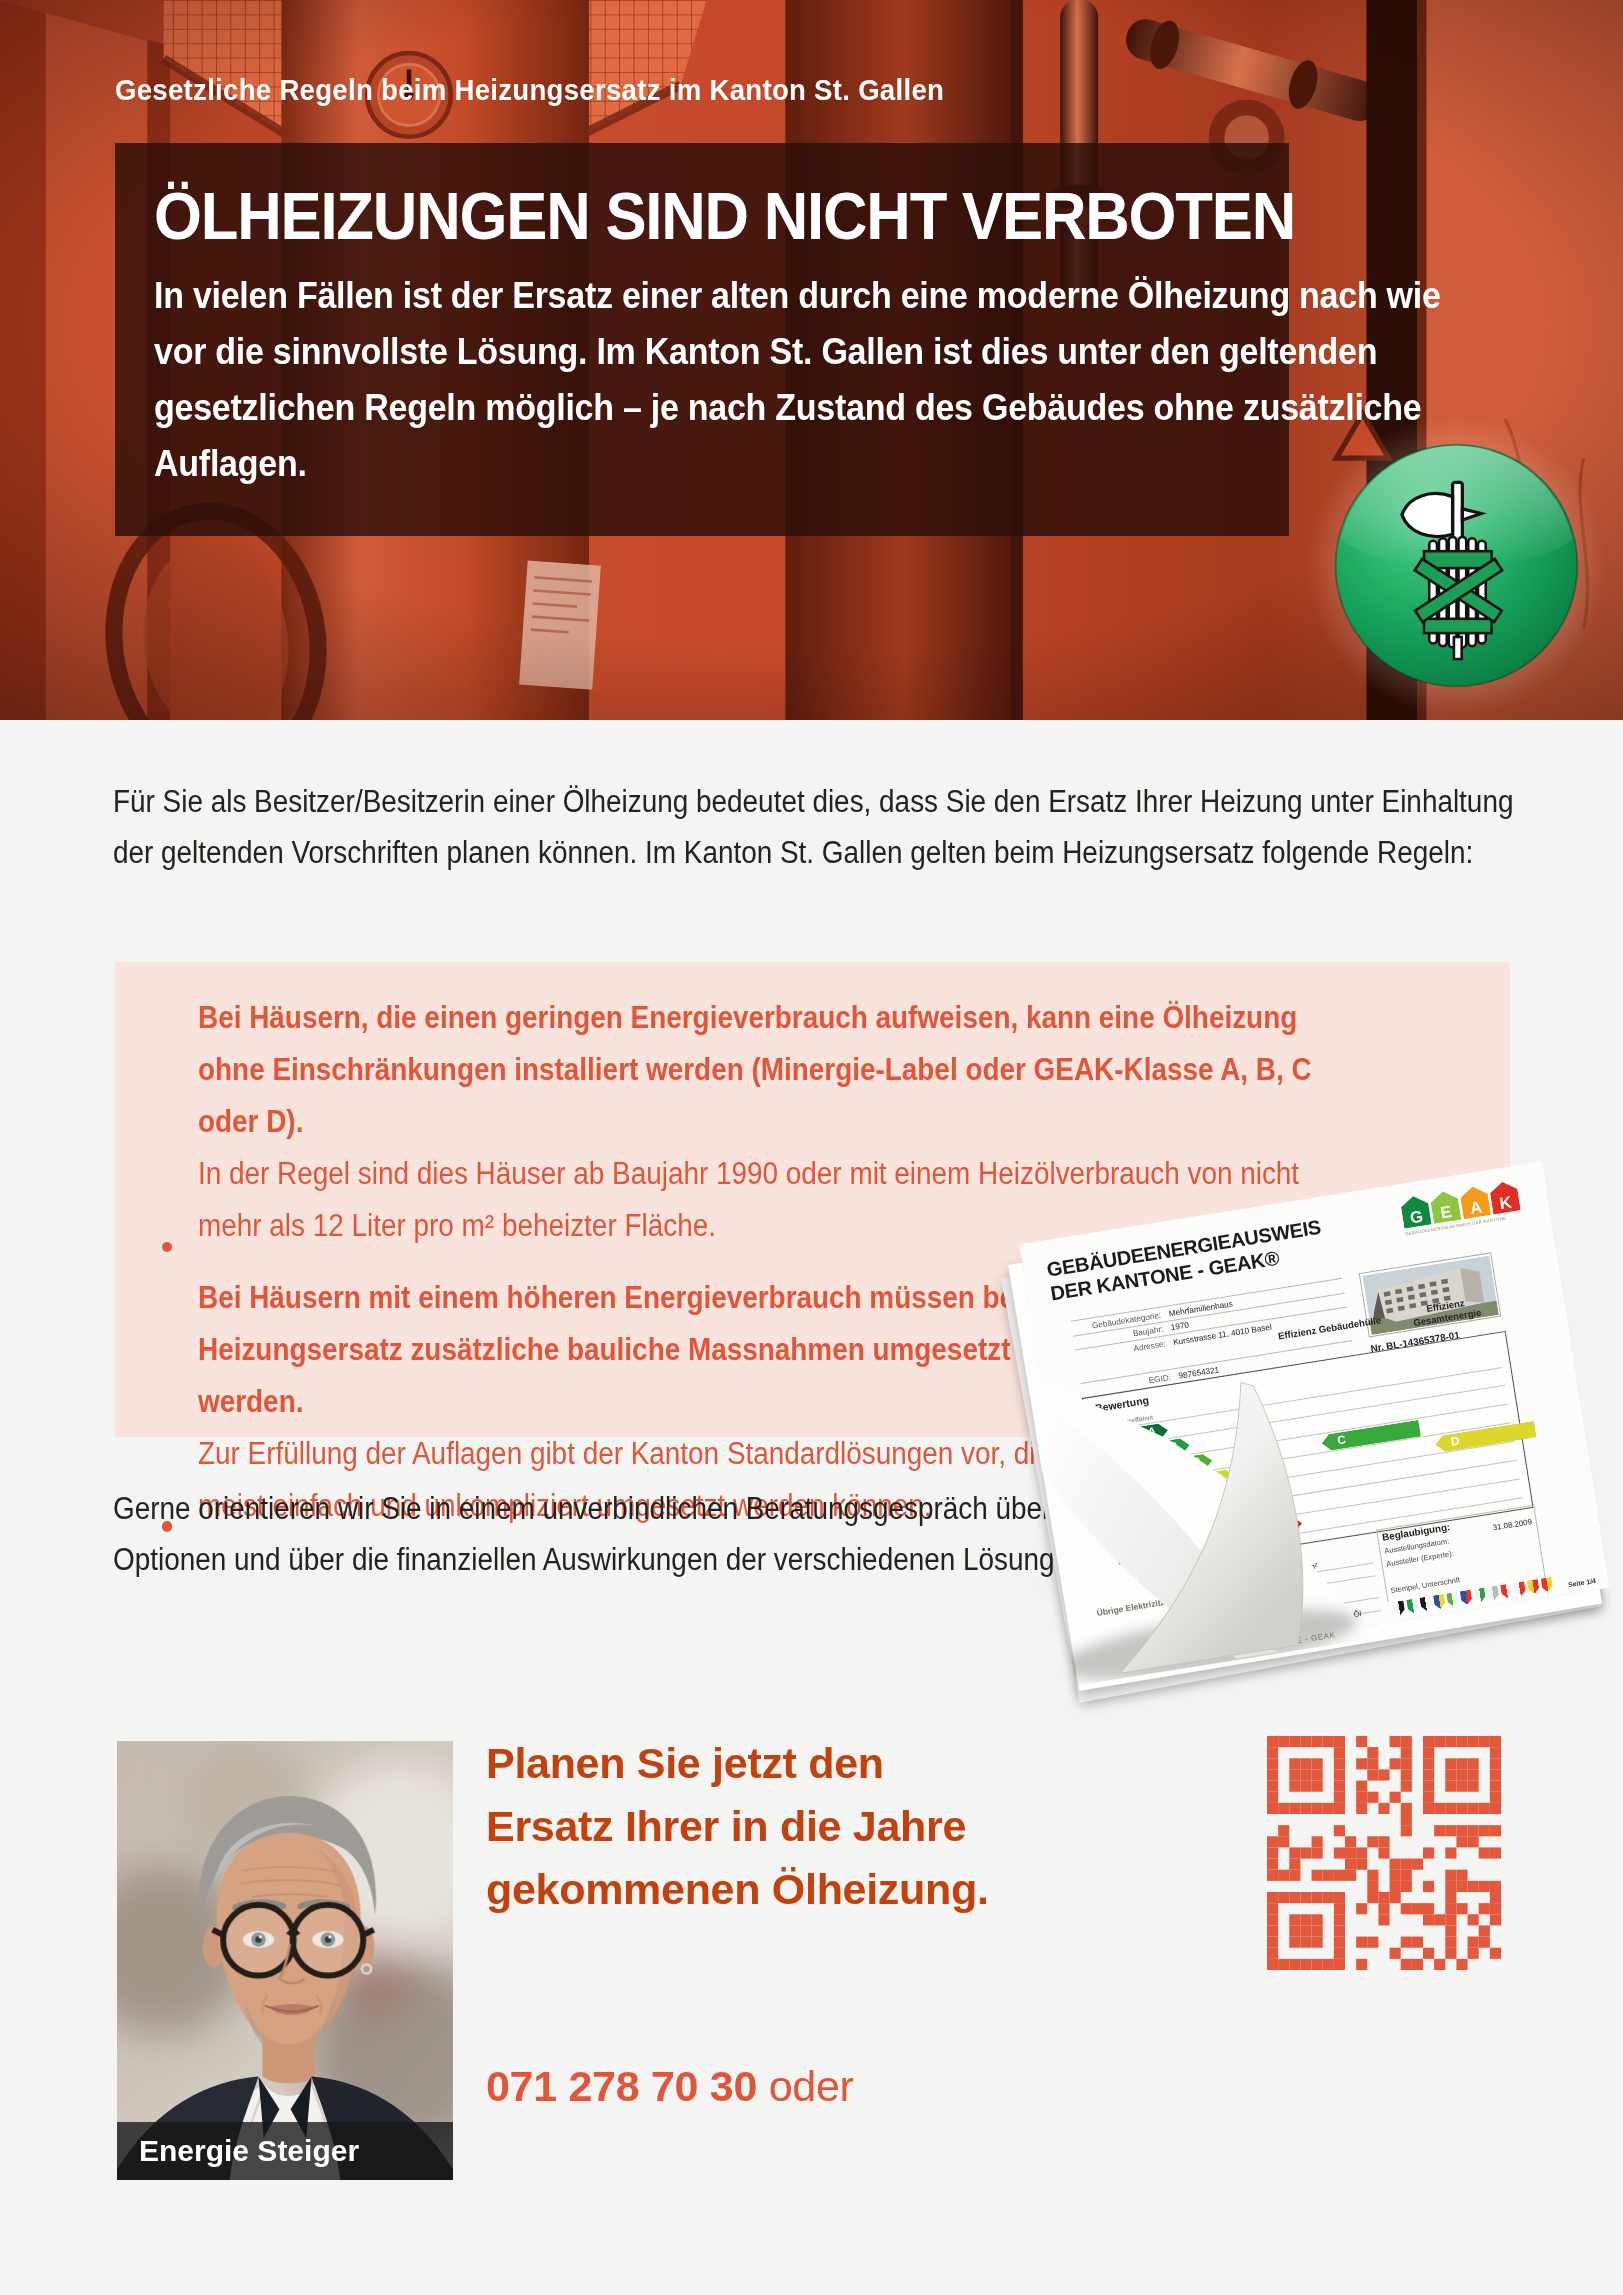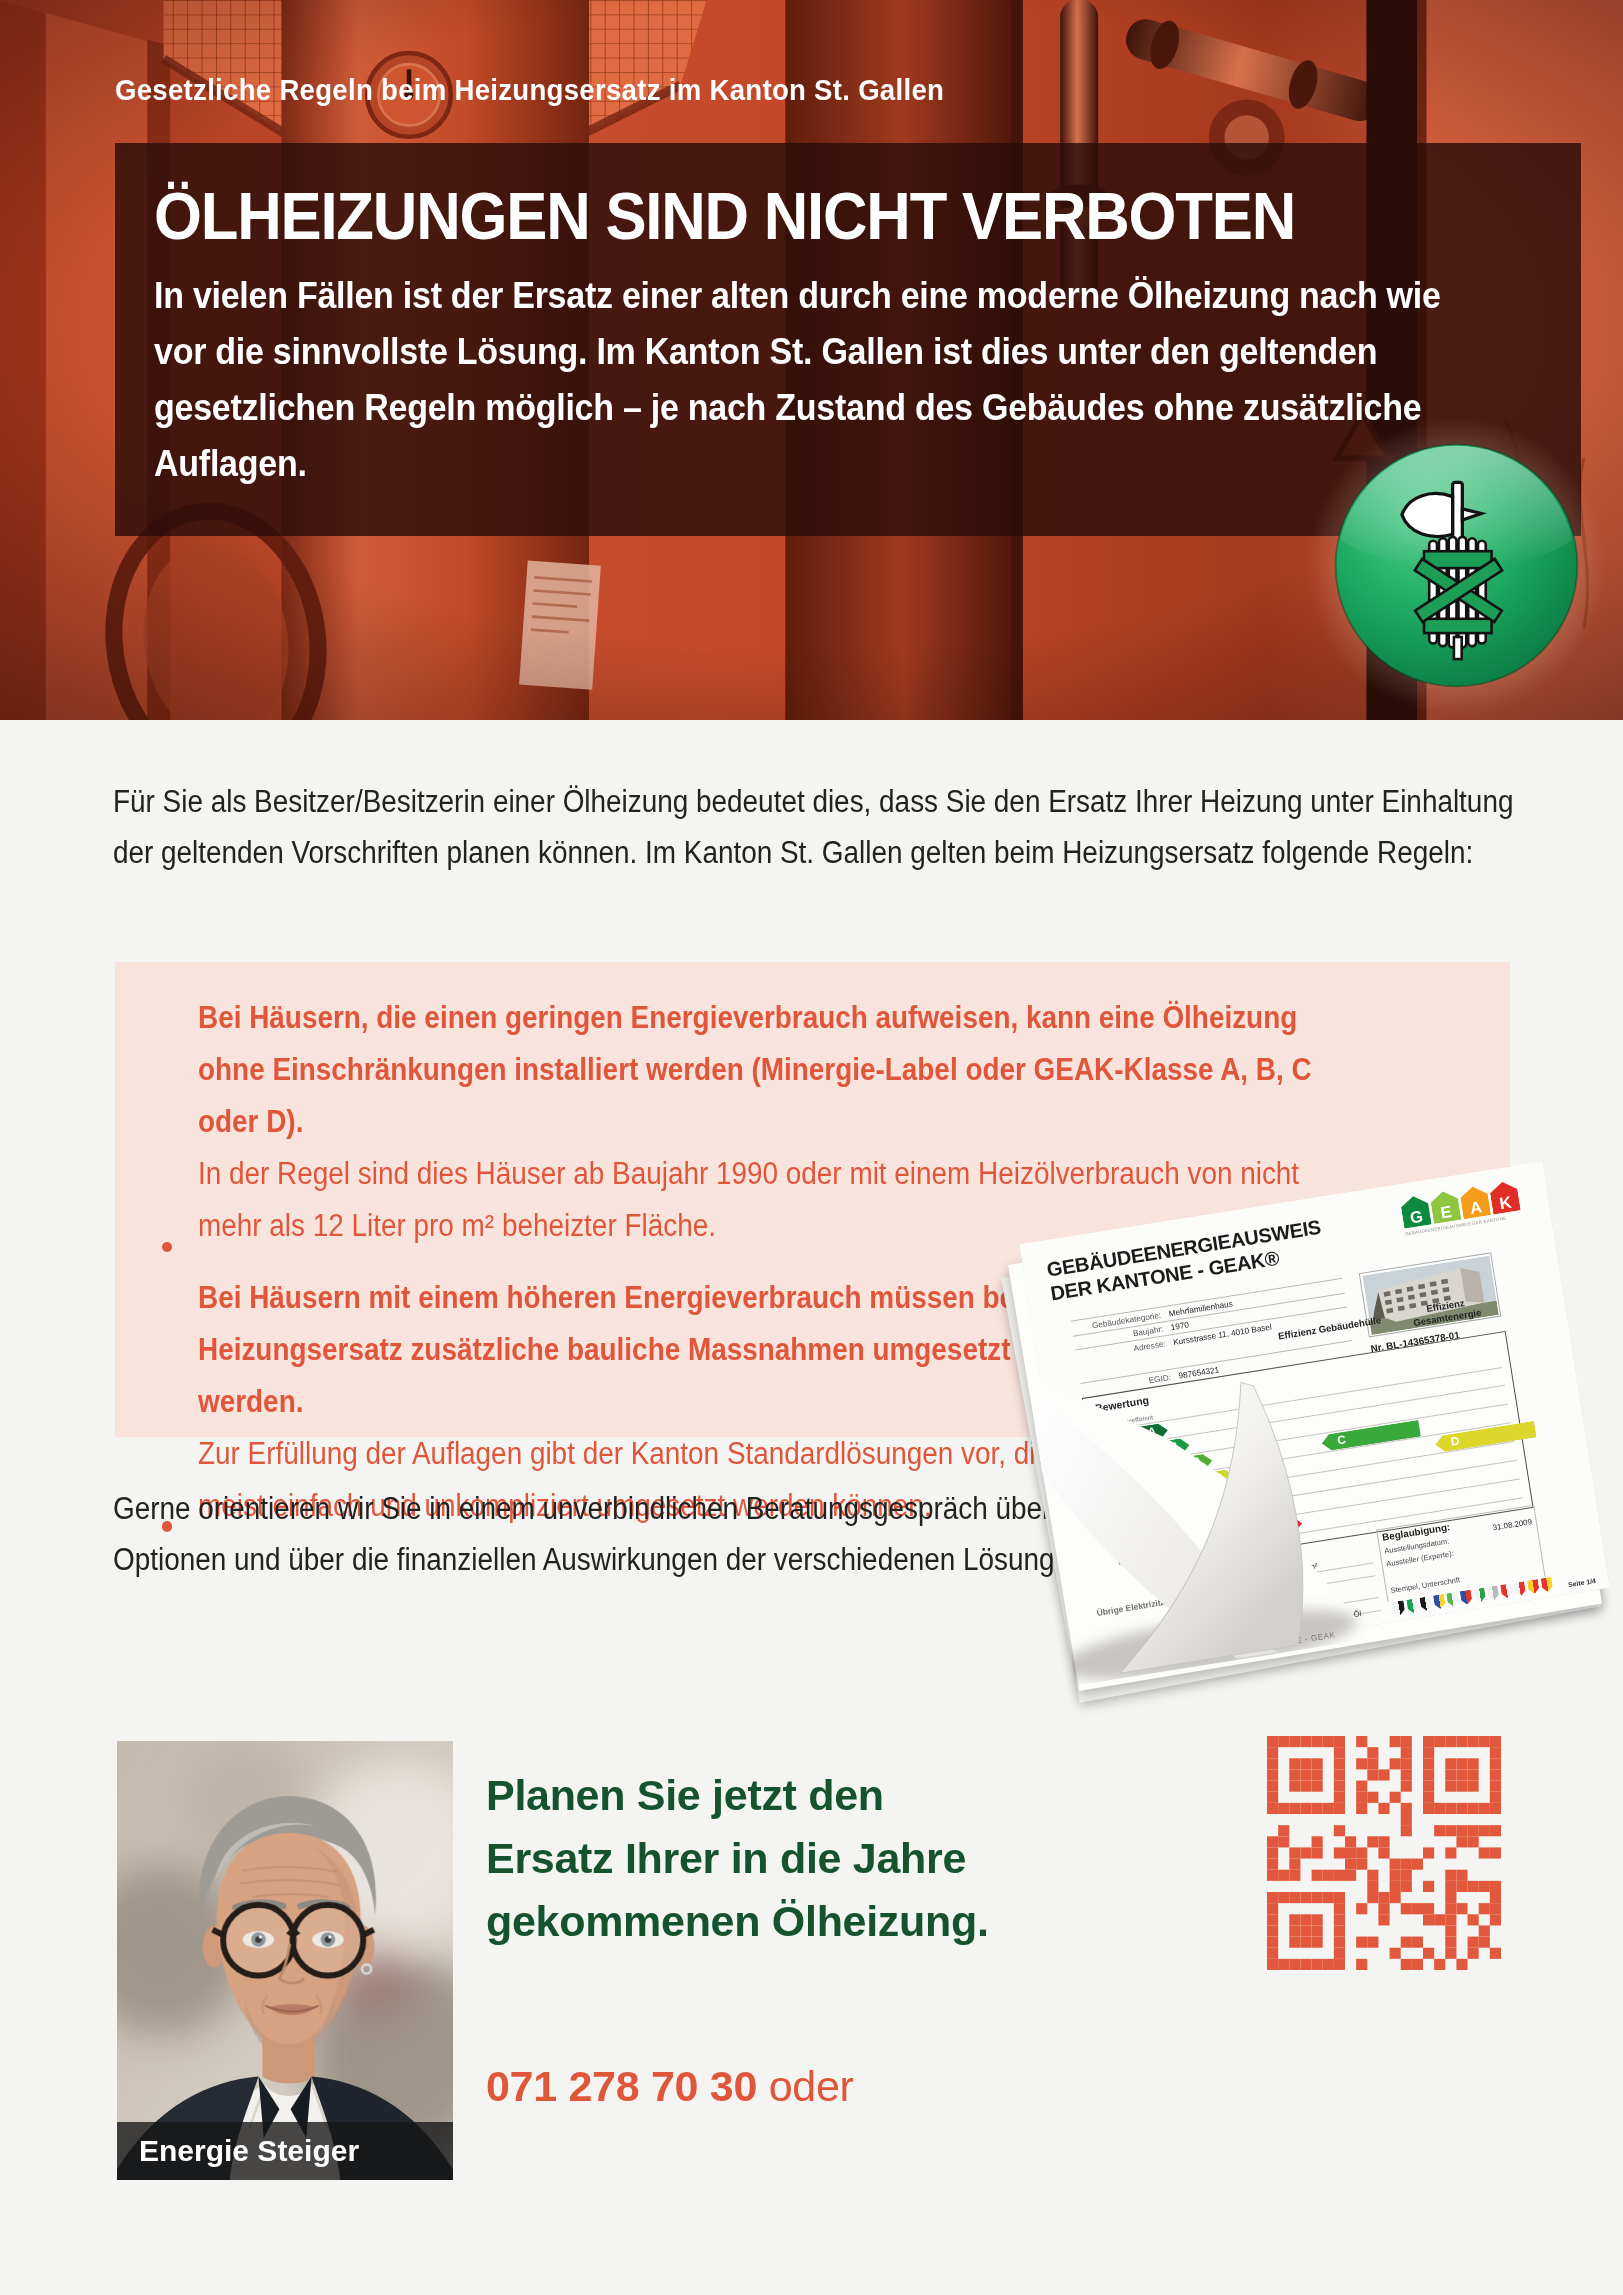--- a/index.html
+++ b/index.html
@@ -3,21 +3,21 @@
 <meta charset="utf-8">
 <style>
   html,body{margin:0;padding:0;background:#888;}
   *{box-sizing:border-box;}
   .page{position:relative;width:1623px;height:2295px;background:#f4f4f2;overflow:hidden;
         font-family:"Liberation Sans",sans-serif;color:#1d1d1b;}
   
   .hero{position:absolute;left:0;top:0;width:1623px;height:720px;}
   .tagline{position:absolute;left:115px;top:73px;width:1178px;font-size:30px;font-weight:700;
            color:#fff;transform:scaleX(.92);transform-origin:0 0;letter-spacing:0.3px;}
-  .banner{position:absolute;left:115px;top:143px;width:1466px;height:393px;
+  .banner{position:absolute;left:115px;top:143px;width:1174px;height:393px;
           background:rgba(43,13,8,.82);padding:38px 62px 0 39px;}
   .banner-inner{width:1430px;transform:scaleX(.92);transform-origin:0 0;}
   .banner-title{font-size:67px;line-height:1.04;font-weight:700;color:#fff;letter-spacing:-1.3px;white-space:nowrap;}
   .banner-sub{margin-top:17px;font-size:37px;line-height:56px;font-weight:700;color:#fff;letter-spacing:-0.3px;}
   .badge-glow{position:absolute;left:1301px;top:411px;width:310px;height:310px;border-radius:50%;
               background:radial-gradient(circle at 50% 50%,rgba(255,224,203,.65) 0%,rgba(255,224,203,.25) 45%,rgba(255,224,203,0) 68%);}
   .badge{position:absolute;left:1333px;top:442px;width:247px;height:247px;}
   
   .cond90{transform:scaleX(.9);transform-origin:0 0;}
   .intro{position:absolute;left:113px;top:776px;width:1564px;font-size:31px;line-height:51px;color:#222220;}
@@ -89,21 +89,21 @@
   .g-beg{position:absolute;left:308px;top:338px;width:160px;height:73px;border:0.7px solid #b9b9b5;border-bottom:none;padding:2px 3.9px;font-size:7.5px;color:#444;}
   .g-begt{font-size:9.8px;font-weight:700;color:#1b1b1a;}
   .g-date{position:absolute;right:3.9px;top:10.5px;font-size:7.9px;color:#222;}
   .g-shields{position:absolute;left:313px;top:412px;display:flex;gap:2.6px;}
   .g-shield{width:11px;height:14.4px;clip-path:polygon(0 0,100% 0,100% 62%,50% 100%,0 62%);}
   .g-seite{position:absolute;right:13px;top:419px;font-size:6.9px;font-weight:700;color:#333;}
   
   .portrait{position:absolute;left:117px;top:1741px;width:336px;height:439px;overflow:hidden;}
   .caption{position:absolute;left:0;bottom:0;width:100%;height:58px;background:rgba(22,22,22,.78);
            color:#fff;font-size:30px;font-weight:700;line-height:58px;padding-left:22px;}
-  .cta{position:absolute;left:486px;top:1732px;width:524px;font-size:43px;line-height:63px;font-weight:700;color:#14532d;letter-spacing:-0.3px;margin-top:32px;}
+  .cta{position:absolute;left:486px;top:1732px;width:524px;font-size:43px;line-height:63px;font-weight:700;color:#c2410c;letter-spacing:-0.3px;}
   .contact{position:absolute;left:486px;top:2055px;font-size:43px;line-height:62px;color:#e0563b;letter-spacing:-0.3px;}
   .contact .b{font-weight:700;margin-top:40px;}
   .qr{position:absolute;left:1267px;top:1736px;width:234px;height:234px;}
   .brand{position:absolute;left:1051px;top:2057px;width:458px;text-align:center;color:#e0563b;}
   .brand-name{display:inline-block;font-size:68px;font-weight:700;letter-spacing:-1.3px;transform:scaleX(.82);transform-origin:50% 50%;white-space:nowrap;}
   .brand-claim{margin-top:6.5px;font-size:30px;font-weight:700;letter-spacing:0;}
 </style>
 </head>
 <body>
 

